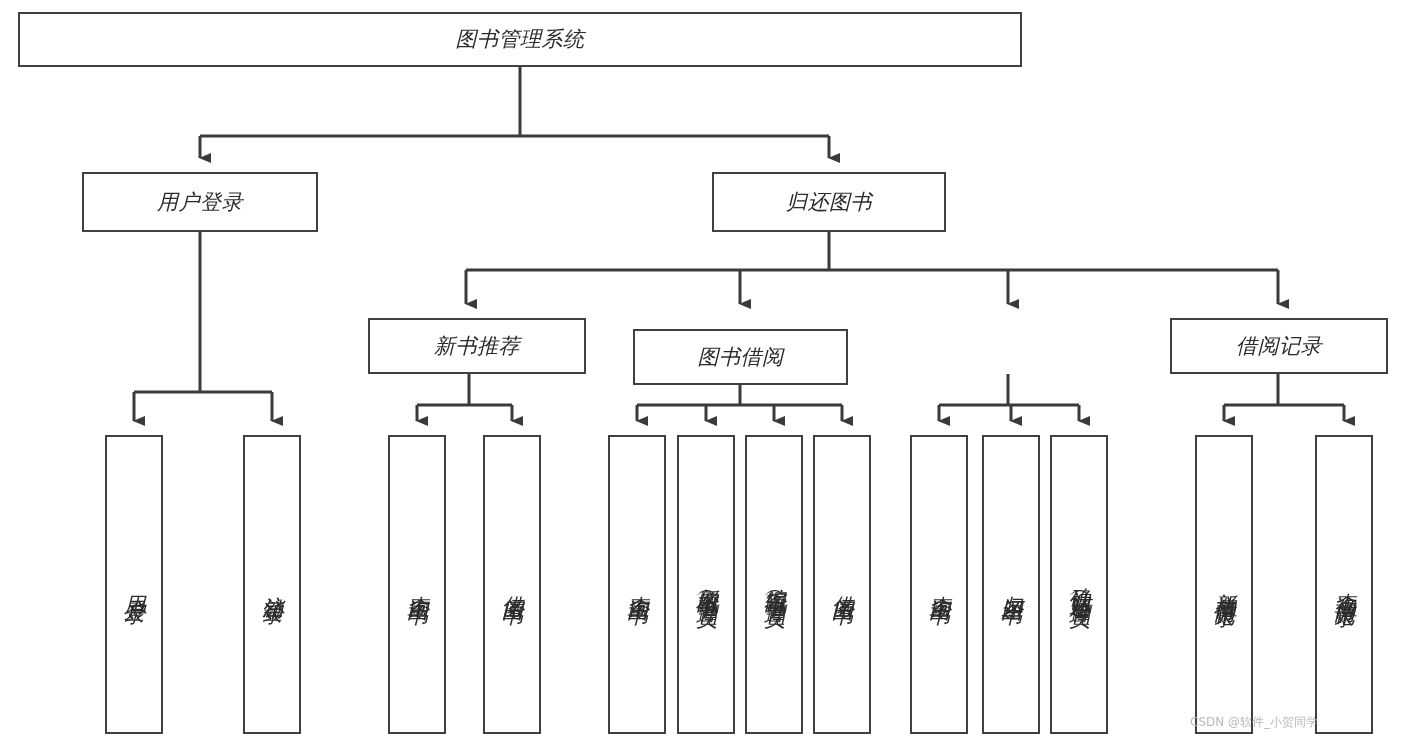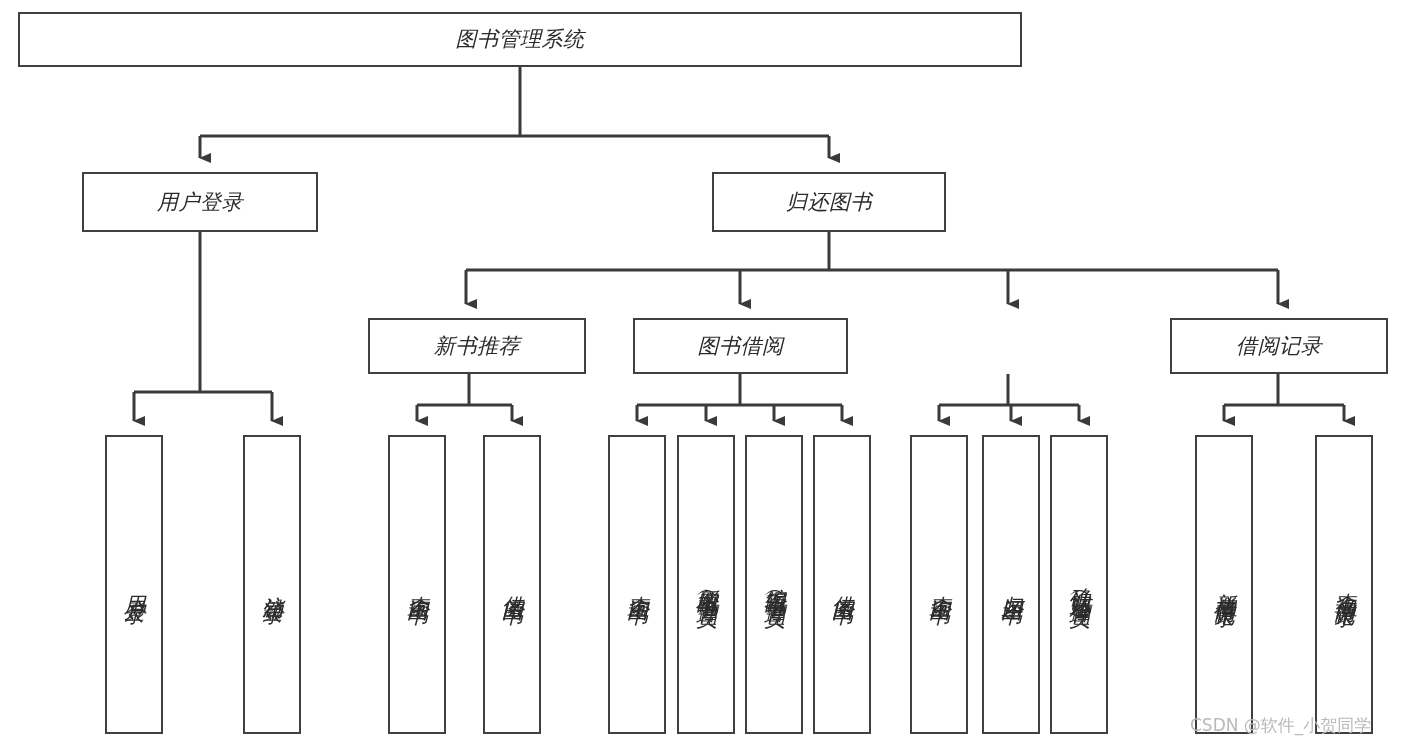--- a/index.html
+++ b/index.html
@@ -45,21 +45,21 @@
     font-size: 21px;
     color: #2b2b2b;
     writing-mode: vertical-rl;
     text-orientation: upright;
     letter-spacing: 3px;
     line-height: 1;
     white-space: nowrap;
   }
   .watermark {
     position: absolute;
-    font-size: 17px;
+    font-size: 12px;
     color: #b9b9b9;
     white-space: nowrap;
     pointer-events: none;
   }
 </style>
 </head>
 <body>
 
 <div id="diagram-root">
 
@@ -120,21 +120,21 @@
   <div class="node-box" style="left:82px; top:172px; width:236px; height:60px;">
     <span class="node-label-h">用户登录</span>
   </div>
   <div class="node-box" style="left:712px; top:172px; width:234px; height:60px;">
     <span class="node-label-h">归还图书</span>
   </div>
 
   <div class="node-box" style="left:360px; top:318px; width:218px; height:56px;margin-left:8px;">
     <span class="node-label-h">新书推荐</span>
   </div>
-  <div class="node-box" style="left:633px; top:318px; width:215px; height:56px;">
+  <div class="node-box" style="left:633px; top:329px; width:215px; height:56px;">
     <span class="node-label-h">图书借阅</span>
   </div>
   <div class="node-box" style="left:1170px; top:318px; width:218px; height:56px;">
     <span class="node-label-h">借阅记录</span>
   </div>
 
   <div class="node-box" style="left:105px; top:435px; width:58px; height:299px;">
     <span class="node-label-v">用户登录</span>
   </div>
   <div class="node-box" style="left:243px; top:435px; width:58px; height:299px;">

